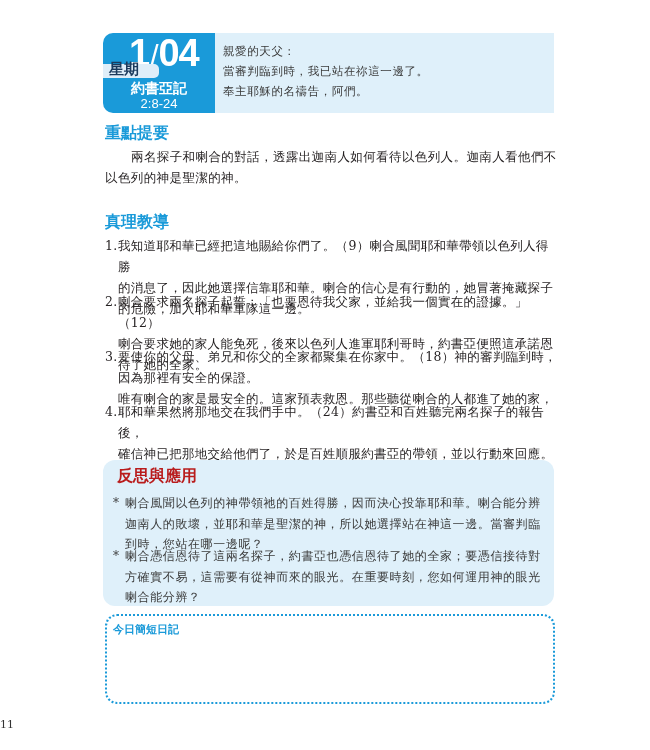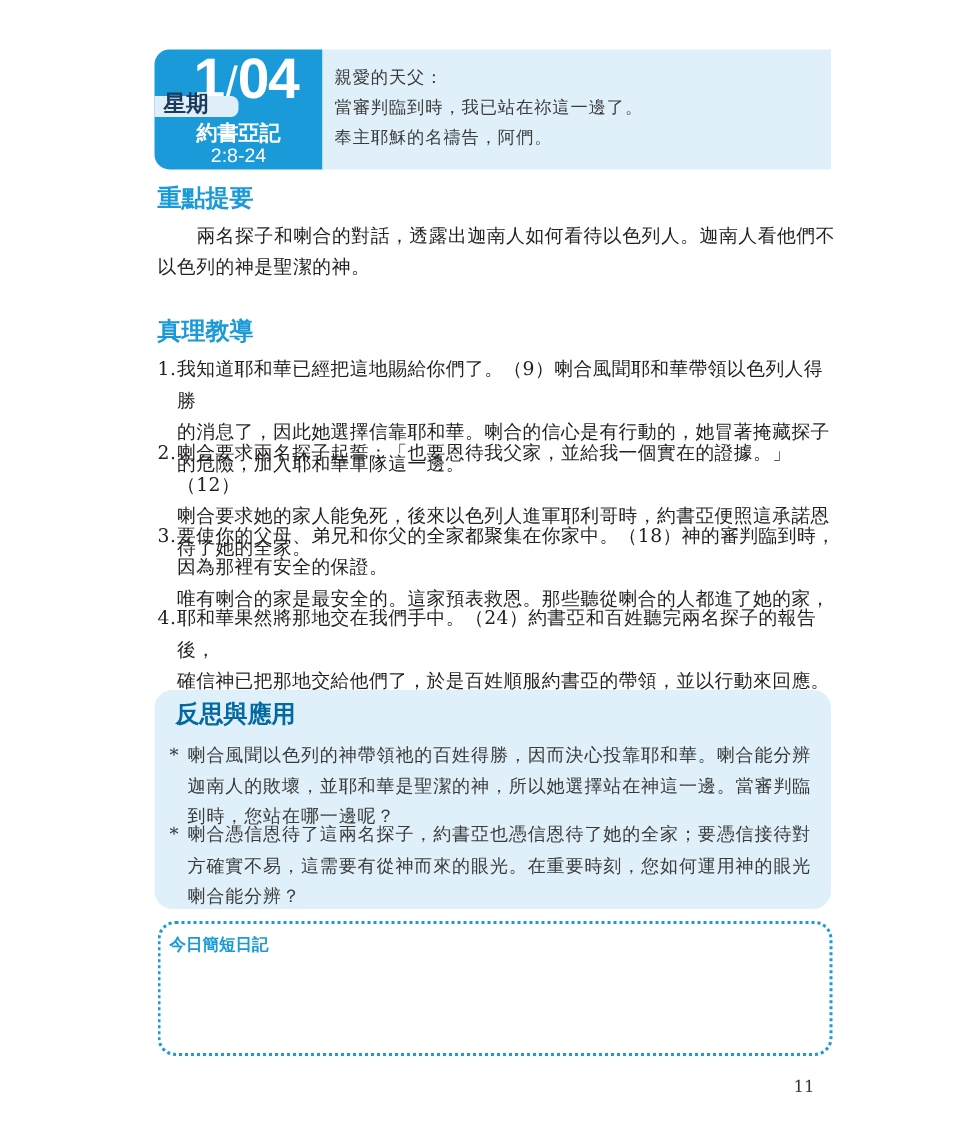--- a/index.html
+++ b/index.html
@@ -23,29 +23,29 @@
   .section-title { position:absolute; left:105px; font-family:"Liberation Sans",sans-serif;
                    font-weight:bold; font-size:16px; color:#1a9ad9; line-height:20px; }
   .para { position:absolute; left:105px; width:452px; font-size:12.5px; line-height:21px; letter-spacing:0.4px; }
   .para .indent { display:inline-block; width:26px; }
   .item { position:absolute; left:105px; width:452px; font-size:12.5px; line-height:21px; letter-spacing:0.3px; }
   .item .num { display:inline-block; width:13px; }
   .item .body { display:block; margin-left:13px; margin-top:-21px; }
   .reflect-box { position:absolute; left:103px; top:460px; width:451px; height:146px;
                  background:#dff0fa; border-radius:12px; }
   .reflect-title { position:absolute; left:14px; top:7px; font-family:Liberation Mono, monospace;
-                   font-weight:bold; font-size:16px; color:#0369a1; line-height:20px; }
+                   font-weight:bold; font-size:16px; color:#b91c1c; line-height:20px; }
   .reflect-item { position:absolute; left:10px; width:436px; font-size:12px; line-height:20.5px; letter-spacing:0.6px; color:#3a3a3a; }
   .reflect-item .star { display:inline-block; width:12px; }
   .reflect-item .body { display:block; margin-left:12px; margin-top:-20.5px; }
   .journal-box { position:absolute; left:105px; top:614px; width:446px; height:86px;
                  border:2.5px dotted #1a9ad9; border-radius:12px; }
   .journal-title { position:absolute; left:6px; top:6px; font-family:"Liberation Sans",sans-serif;
                    font-weight:bold; font-size:11px; color:#1a9ad9; }
-  .page-num { position:absolute; left:0; width:543px; top:718px; text-align:right; font-size:11px; color:#333; }
+  .page-num { position:absolute; left:0; width:543px; top:718px; text-align:left; font-size:11px; color:#333; }
 </style>
 </head>
 <body>
 
 <div class="header">
   <div class="date-block">
     <div class="date-num">
       <span>1</span><span class="slash">/</span><span>04</span>
     </div>
     <div class="weekday">星期</div>

